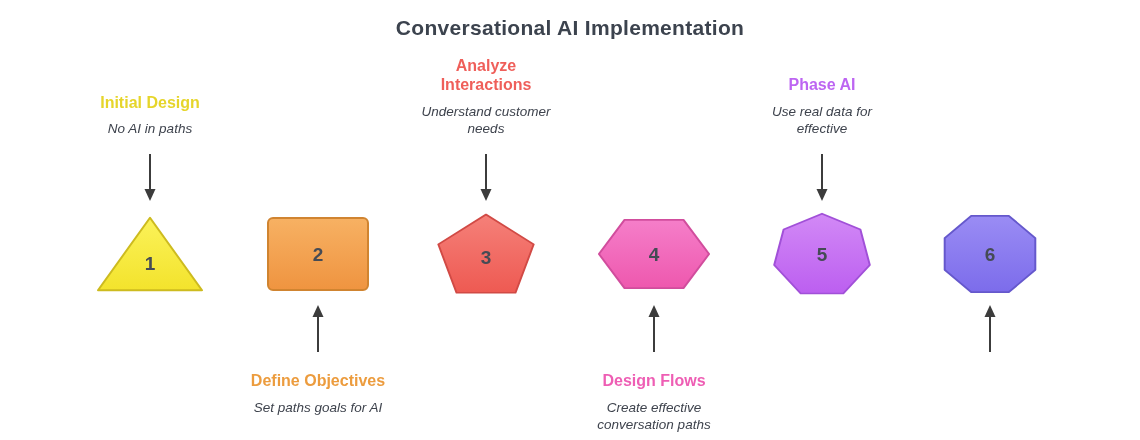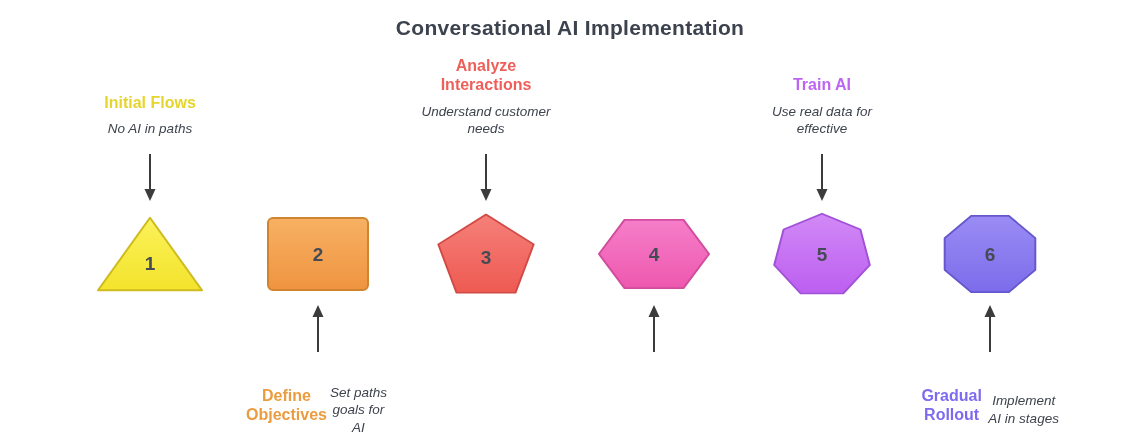--- a/index.html
+++ b/index.html
@@ -18,21 +18,21 @@
   }
   .phase { width:168px; display:flex; flex-direction:column; align-items:center; }
   .zone { width:100%; box-sizing:border-box; }
   .zone-top {
     height:148px; display:flex; flex-direction:column; justify-content:flex-end;
     align-items:center; padding:0 12px 10px 12px; text-align:center;
   }
   .zone-arrow { height:58px; display:flex; justify-content:center; }
   .zone-shape { height:96px; display:flex; align-items:center; justify-content:center; }
   .zone-bottom {
-    height:80px; display:flex; flex-direction:row; justify-content:flex-start;
+    height:80px; display:flex; flex-direction:column; justify-content:flex-start;
     align-items:center; padding:12px 12px 0 12px; text-align:center;
   }
   .phase-name {
     font-size:16px; font-weight:bold; line-height:1.18;
     color:var(--name-color,#333);
   }
   .phase-desc {
     margin-top:8px; font-size:13.5px; line-height:1.3;
     color:var(--desc,#3e434d);
     font-style:italic;
@@ -52,21 +52,21 @@
 <body>
 
 <div class="canvas" style="--title: #3c434e; --desc: #3e434d; --num: #454b55; --arrow: #3c3c3c;">
 
   <div class="title">Conversational AI Implementation</div>
 
   <div class="phases">
 
     <div class="phase" style="--name-color: #e6d52b; --fill-top: #fbf25a; --fill-bottom: #f3e32c; --stroke: #cdbb1f;">
       <div class="zone zone-top">
-        <div class="phase-name">Initial Flows</div>
+        <div class="phase-name">Initial Design</div>
         <div class="phase-desc">No AI in paths</div>
       </div>
       <div class="zone zone-arrow">
         <svg class="arrow-svg arrow-down" width="16" height="50" viewBox="0 0 16 50">
           <line x1="8" y1="2" x2="8" y2="38" stroke="var(--arrow)" stroke-width="2"></line>
           <polygon points="2.5,37 13.5,37 8,49" fill="var(--arrow)"></polygon>
         </svg>
       </div>
       <div class="zone zone-shape">
         <div class="shape-wrap">
@@ -160,25 +160,29 @@
           </svg>
           <span class="shape-number">4</span>
         </div>
       </div>
       <div class="zone zone-arrow">
         <svg class="arrow-svg arrow-up" width="16" height="50" viewBox="0 0 16 50">
           <polygon points="8,1 2.5,13 13.5,13" fill="var(--arrow)"></polygon>
           <line x1="8" y1="12" x2="8" y2="48" stroke="var(--arrow)" stroke-width="2"></line>
         </svg>
       </div>
+      <div class="zone zone-bottom">
+        <div class="phase-name">Design Flows</div>
+        <div class="phase-desc">Create effective conversation paths</div>
+      </div>
     </div>
 
     <div class="phase" style="--name-color: #bd65f2; --fill-top: #d289f6; --fill-bottom: #bc5ff0; --stroke: #a150d8;">
       <div class="zone zone-top">
-        <div class="phase-name">Train AI</div>
+        <div class="phase-name">Phase AI</div>
         <div class="phase-desc">Use real data for effective</div>
       </div>
       <div class="zone zone-arrow">
         <svg class="arrow-svg arrow-down" width="16" height="50" viewBox="0 0 16 50">
           <line x1="8" y1="2" x2="8" y2="38" stroke="var(--arrow)" stroke-width="2"></line>
           <polygon points="2.5,37 13.5,37 8,49" fill="var(--arrow)"></polygon>
         </svg>
       </div>
       <div class="zone zone-shape">
         <div class="shape-wrap">
@@ -214,20 +218,16 @@
           </svg>
           <span class="shape-number">6</span>
         </div>
       </div>
       <div class="zone zone-arrow">
         <svg class="arrow-svg arrow-up" width="16" height="50" viewBox="0 0 16 50">
           <polygon points="8,1 2.5,13 13.5,13" fill="var(--arrow)"></polygon>
           <line x1="8" y1="12" x2="8" y2="48" stroke="var(--arrow)" stroke-width="2"></line>
         </svg>
       </div>
-      <div class="zone zone-bottom">
-        <div class="phase-name">Gradual Rollout</div>
-        <div class="phase-desc">Implement AI in stages</div>
-      </div>
     </div>
 
   </div>
 </div>
 
 </body></html>

